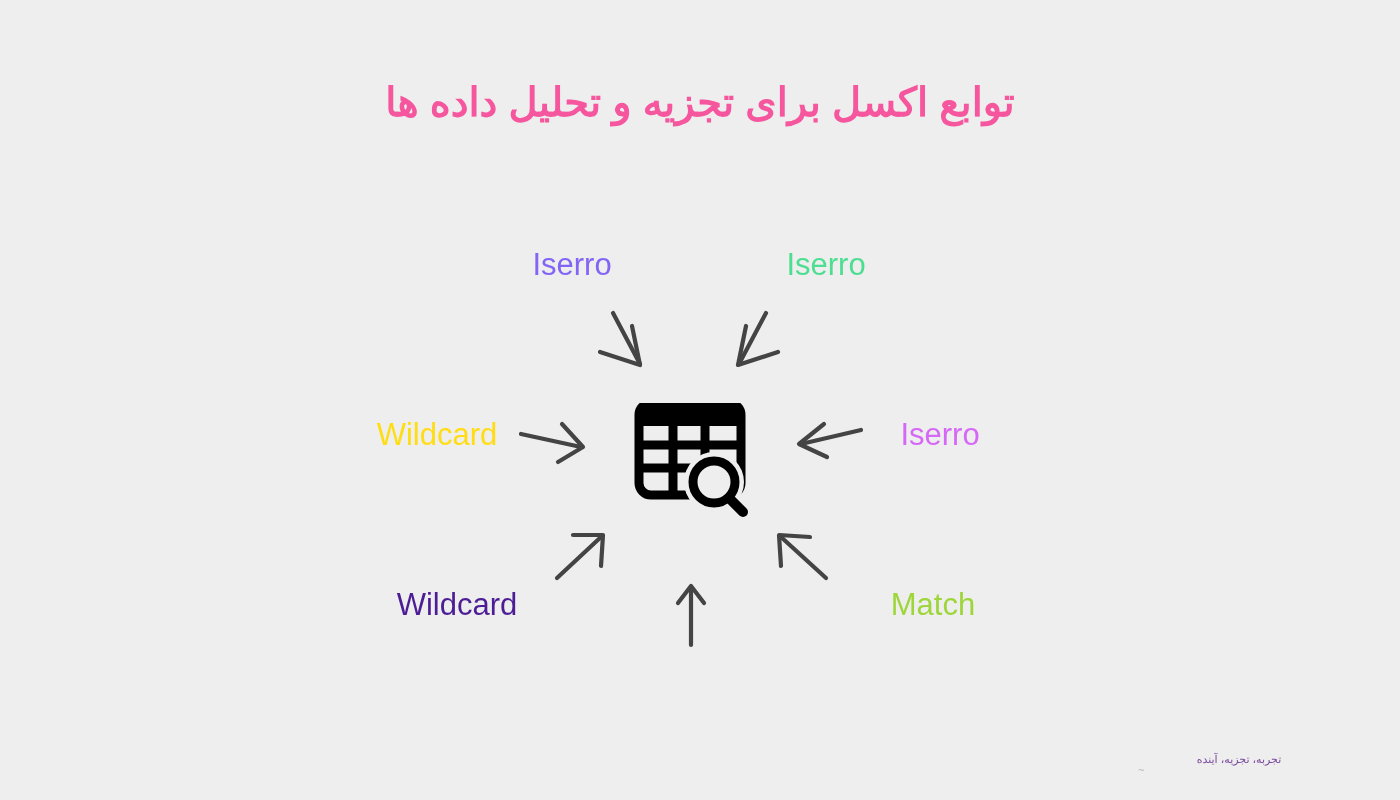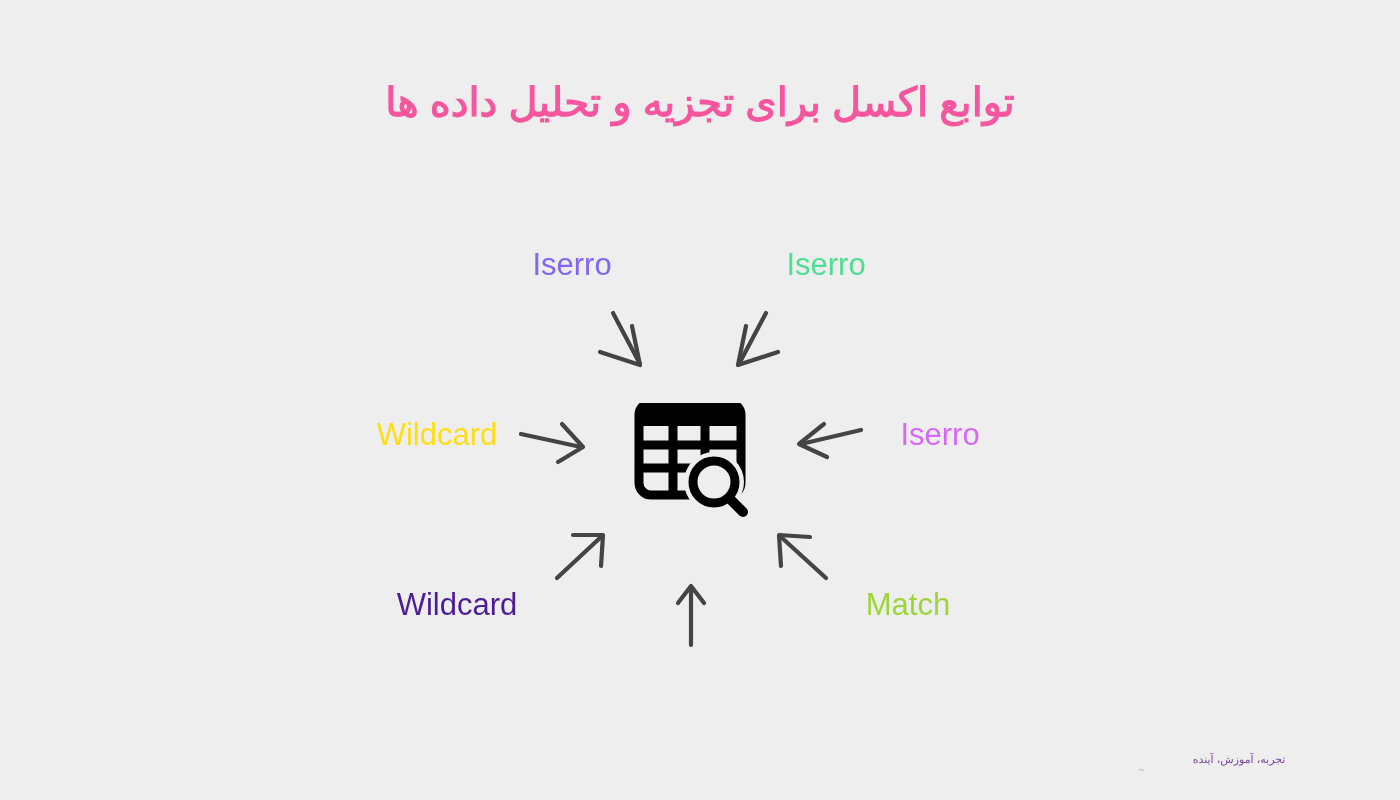--- a/index.html
+++ b/index.html
@@ -65,21 +65,21 @@
   .label.center-anchor {
     text-align: right;
     transform: translateX(-50%);
   }
 
   #label-iserro       { left: 572px; top: 249px; color: #8265f5; }
   #label-vlookup      { left: 826px; top: 249px; color: #4ede92; }
   #label-iferror      { left: 437px; top: 419px; color: #ffdd14; }
   #label-index        { left: 940px; top: 419px; color: #d569f5; }
   #label-wildcard     { left: 457px; top: 589px; color: #4c1d95; }
-  #label-match        { left: 908px; top: 589px; color: #9ed63a; }
+  #label-match        { left: 933px; top: 589px; color: #9ed63a; }
   #label-index-match  { left: 691px; top: 684px; color: #fa7268; }
 
   
   #logo {
     position: absolute;
     left: 1120px;
     top: 712px;
     width: 220px;
     height: 76px;
   }
@@ -193,17 +193,17 @@
   </svg>
 
   <div class="label center-anchor" id="label-iserro">Iserro</div>
   <div class="label center-anchor" id="label-vlookup">Iserro</div>
   <div class="label center-anchor" id="label-iferror">Wildcard</div>
   <div class="label center-anchor" id="label-index">Iserro</div>
   <div class="label center-anchor" id="label-wildcard">Wildcard</div>
   <div class="label center-anchor" id="label-match">Match</div>
 
   <div id="logo">
-    <div id="logo-tagline">تجربه، آموزش، آینده</div>
+    <div id="logo-tagline">تجربه، تجزیه، آینده</div>
     <div id="logo-mark">~</div>
   </div>
 
 </div>
 
 </body></html>

